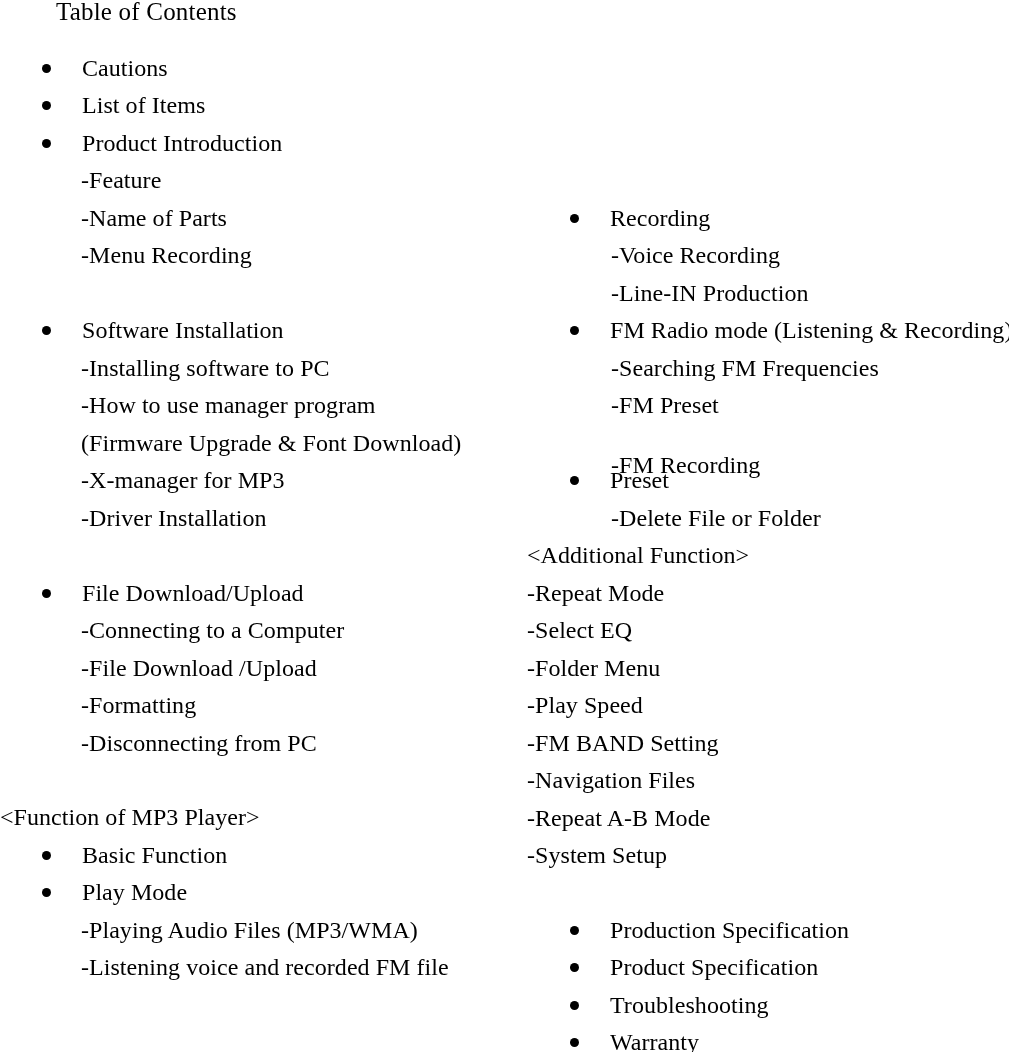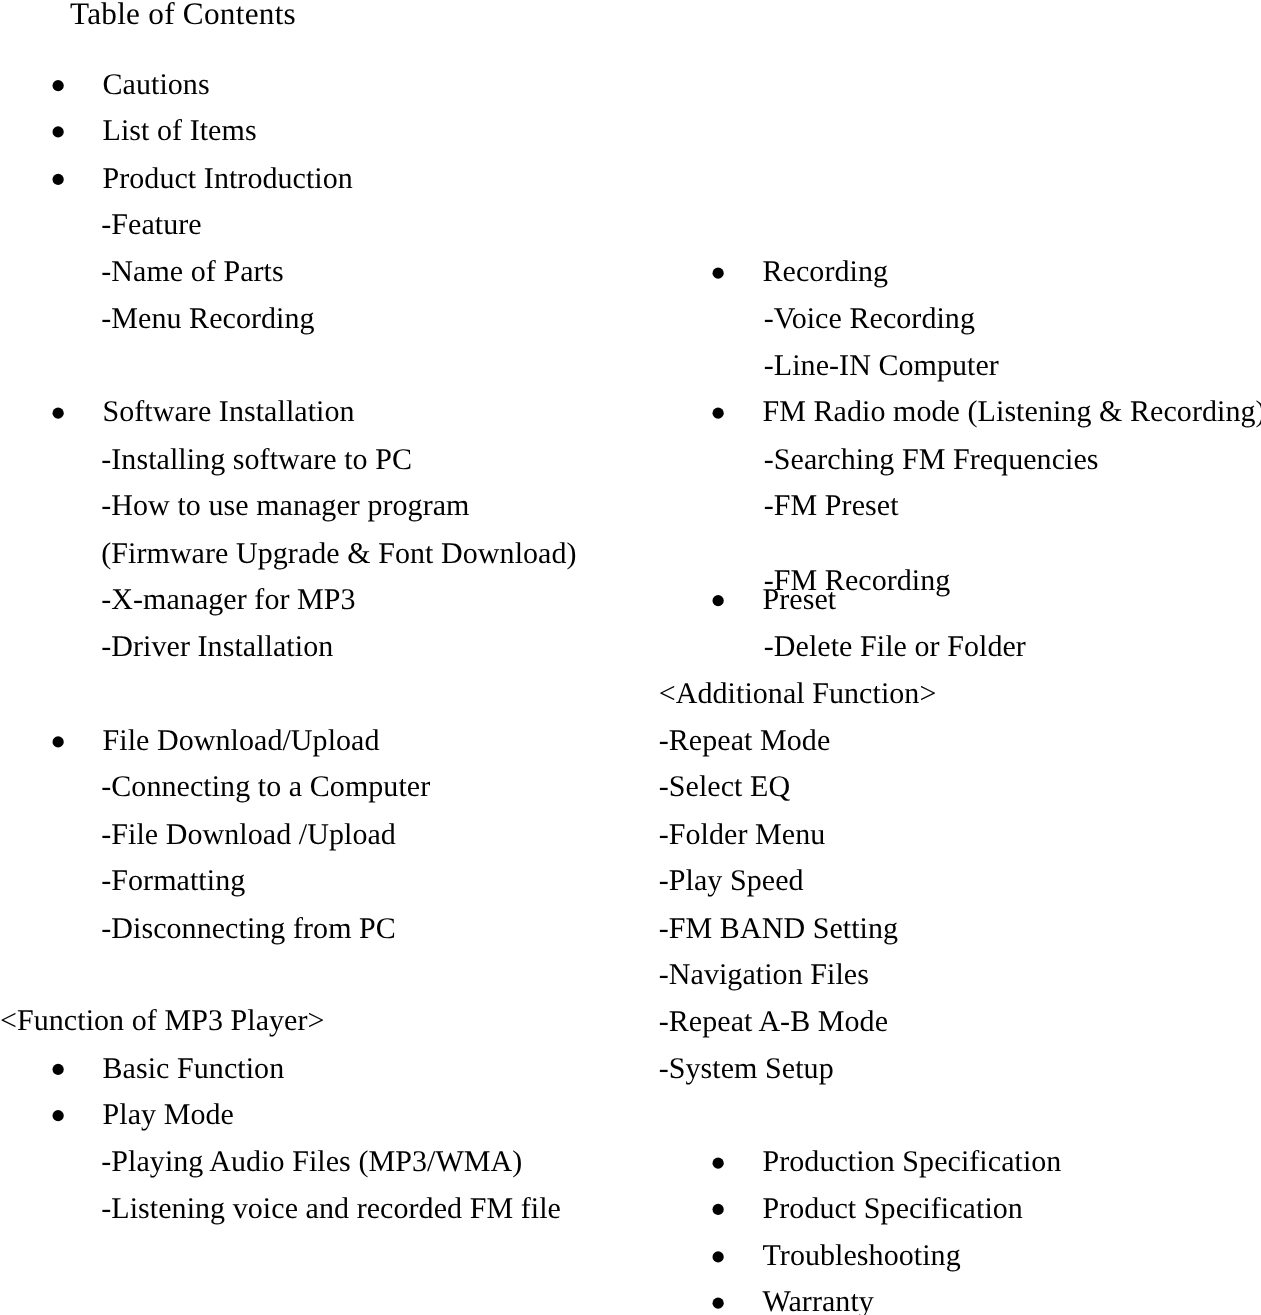--- a/index.html
+++ b/index.html
@@ -102,21 +102,21 @@
       <div class="line plain" style="left: 0px; top: 805px;"><span class="label">&lt;Function of MP3 Player&gt;</span></div>
       <div class="line bullet" style="left: 42px; top: 843px;"><span class="bullet-dot"></span><span class="label">Basic Function</span></div>
       <div class="line bullet" style="left: 42px; top: 880px;"><span class="bullet-dot"></span><span class="label">Play Mode</span></div>
       <div class="line dash" style="left: 81px; top: 918px;"><span class="label">-Playing Audio Files (MP3/WMA)</span></div>
       <div class="line dash" style="left: 81px; top: 955px;"><span class="label">-Listening voice and recorded FM file</span></div>
     </div>
 
   <div class="column" id="right-column">
       <div class="line bullet" style="left: 43px; top: 206px;"><span class="bullet-dot"></span><span class="label">Recording</span></div>
       <div class="line dash" style="left: 84px; top: 243px;"><span class="label">-Voice Recording</span></div>
-      <div class="line dash" style="left: 84px; top: 281px;"><span class="label">-Line-IN Computer</span></div>
+      <div class="line dash" style="left: 84px; top: 281px;"><span class="label">-Line-IN Production</span></div>
       <div class="line bullet" style="left: 43px; top: 318px;"><span class="bullet-dot"></span><span class="label">FM Radio mode (Listening &amp; Recording)</span></div>
       <div class="line dash" style="left: 84px; top: 356px;"><span class="label">-Searching FM Frequencies</span></div>
       <div class="line dash" style="left: 84px; top: 393px;"><span class="label">-FM Preset</span></div>
       <div class="line dash" style="left: 84px; top: 453px;"><span class="label">-FM Recording</span></div>
       <div class="line bullet" style="left: 43px; top: 468px;"><span class="bullet-dot"></span><span class="label">Preset</span></div>
       <div class="line dash" style="left: 84px; top: 506px;"><span class="label">-Delete File or Folder</span></div>
       <div class="line plain" style="left: 0px; top: 543px;"><span class="label">&lt;Additional Function&gt;</span></div>
       <div class="line dash" style="left: 0px; top: 581px;"><span class="label">-Repeat Mode</span></div>
       <div class="line dash" style="left: 0px; top: 618px;"><span class="label">-Select EQ</span></div>
       <div class="line dash" style="left: 0px; top: 656px;"><span class="label">-Folder Menu</span></div>

